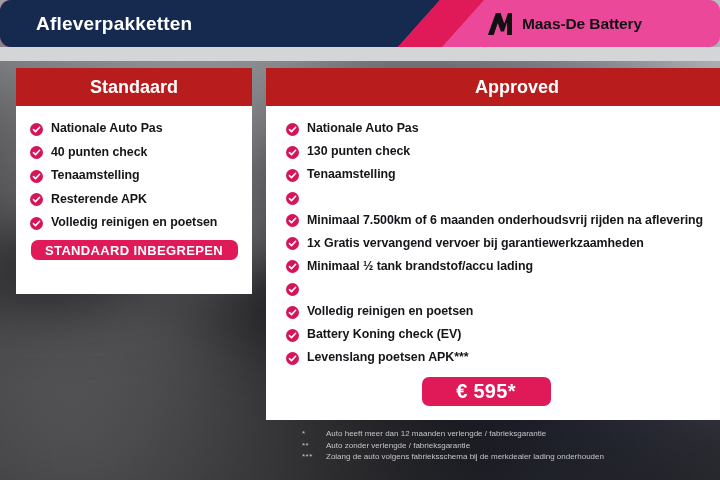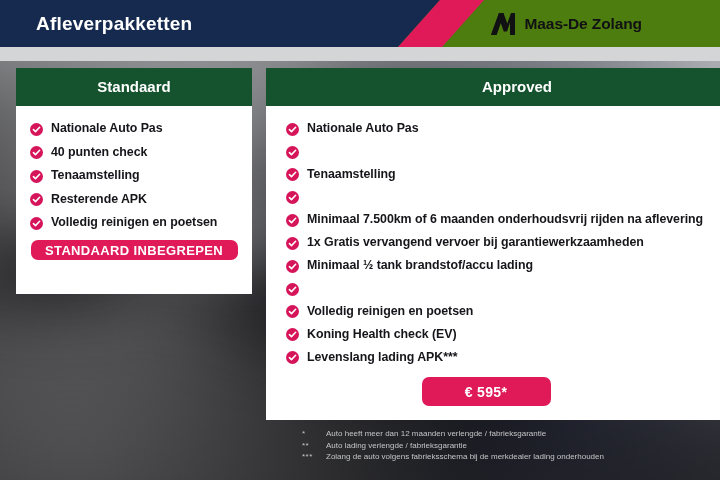--- a/index.html
+++ b/index.html
@@ -29,21 +29,21 @@
       radial-gradient(ellipse 160px 70px at 300px 300px, rgba(190,192,196,.35) 0%, rgba(190,192,196,0) 70%);
   }
   #bg .vignette{
     position:absolute;inset:0;
     background:linear-gradient(180deg, rgba(0,0,0,0) 55%, rgba(0,0,0,.28) 100%);
   }
 
   
   .header{
     position:absolute;left:0;top:0;width:720px;height:47px;z-index:5;
-    background:#4d7c0f;overflow:hidden;
+    background:#ec4899;overflow:hidden;border-radius:11px;
   }
   .header .navy{
     position:absolute;left:0;top:0;height:47px;width:440px;
     background:#152a4e;
     clip-path:polygon(0 0, 440px 0, 398px 47px, 0 47px);
   }
   .header .pink{
     position:absolute;left:398px;top:0;height:47px;width:86px;
     background:#e01a59;
     clip-path:polygon(42px 0, 86px 0, 44px 47px, 0 47px);
@@ -61,22 +61,22 @@
     color:#111114;font-size:15.5px;font-weight:bold;letter-spacing:-.1px;white-space:nowrap;
   }
   .subbar{
     position:absolute;left:0;top:47px;width:720px;height:14px;z-index:4;
     background:#d4d5d7;
   }
 
   
   .card{position:absolute;z-index:6;background:#ffffff;}
   .card .cap{
-    background:#14532d;color:#ffffff;
-    font-size:15px;font-weight:bold;text-align:center;
+    background:#b91c1c;color:#ffffff;
+    font-size:18px;font-weight:bold;text-align:center;
   }
   .card .body{background:#ffffff;}
 
   #card-standaard{left:16px;top:68px;width:236px;height:226px;}
   #card-standaard .cap{height:38px;line-height:38px;}
   #card-standaard .body{padding:14px 0 0 0;}
 
   #card-approved{left:266px;top:68px;width:502px;height:352px;}
   #card-approved .cap{height:38px;line-height:38px;}
   #card-approved .body{padding:14px 0 0 0;}
@@ -102,21 +102,21 @@
     cursor:pointer;
   }
   #btn-standaard{
     margin:10px auto 0 auto;width:207px;height:20px;
     font-size:13px;letter-spacing:.35px;
   }
   .price-row{
     position:absolute;left:0;bottom:14px;width:440px;
     display:flex;justify-content:center;gap:38px;
   }
-  .price-btn{width:129px;height:29px;font-size:14px;letter-spacing:.3px;}
+  .price-btn{width:129px;height:29px;font-size:20px;letter-spacing:.3px;}
 
   
   .footnotes{
     position:absolute;left:300px;top:428px;width:400px;z-index:6;
     color:#c4c5c7;font-size:8px;line-height:11.6px;
   }
   .footnotes .fn{display:flex;gap:0;}
   .footnotes .star{flex:0 0 24px;text-align:left;padding-left:2px;letter-spacing:.5px;}
   .footnotes .ftxt{flex:1;}
 </style>
@@ -132,21 +132,21 @@
 <div class="header">
   <div class="navy"></div>
   <div class="pink"></div>
   <div class="title">Afleverpakketten</div>
 
   <div class="brand">
     <svg class="mark" viewBox="0 0 52 44">
       <path d="M2 44 L18 0 L27 0 L34.5 21 L42 0 L50 0 L50 44 L40 44 L40 19 L34 37 L27.5 37 L21.5 20 L13 44 Z" fill="#111114"></path>
       <path d="M18 0 L27 0 L13 44 L2 44 Z" fill="#111114"></path>
     </svg>
-    <span class="name">Maas-De Zolang</span>
+    <span class="name">Maas-De Battery</span>
   </div>
 </div>
 <div class="subbar"></div>
 
 <div class="card" id="card-standaard">
   <div class="cap">Standaard</div>
   <div class="body">
     <ul class="features" id="list-standaard">
         <li>
           <svg class="chk" viewBox="0 0 20 20">
@@ -197,20 +197,21 @@
             <circle cx="10" cy="10" r="10" fill="#d6145a"></circle>
             <path d="M5.3 10.2 L8.5 13.3 L14.8 6.6" fill="none" stroke="#ffffff" stroke-width="2.4" stroke-linecap="round" stroke-linejoin="round"></path>
           </svg>
           <span class="feat-txt">Nationale Auto Pas</span>
         </li>
         <li>
           <svg class="chk" viewBox="0 0 20 20">
             <circle cx="10" cy="10" r="10" fill="#d6145a"></circle>
             <path d="M5.3 10.2 L8.5 13.3 L14.8 6.6" fill="none" stroke="#ffffff" stroke-width="2.4" stroke-linecap="round" stroke-linejoin="round"></path>
           </svg>
+          <span class="feat-txt">130 punten check</span>
         </li>
         <li>
           <svg class="chk" viewBox="0 0 20 20">
             <circle cx="10" cy="10" r="10" fill="#d6145a"></circle>
             <path d="M5.3 10.2 L8.5 13.3 L14.8 6.6" fill="none" stroke="#ffffff" stroke-width="2.4" stroke-linecap="round" stroke-linejoin="round"></path>
           </svg>
           <span class="feat-txt">Tenaamstelling</span>
         </li>
         <li>
           <svg class="chk" viewBox="0 0 20 20">
@@ -250,42 +251,42 @@
             <circle cx="10" cy="10" r="10" fill="#d6145a"></circle>
             <path d="M5.3 10.2 L8.5 13.3 L14.8 6.6" fill="none" stroke="#ffffff" stroke-width="2.4" stroke-linecap="round" stroke-linejoin="round"></path>
           </svg>
           <span class="feat-txt">Volledig reinigen en poetsen</span>
         </li>
         <li>
           <svg class="chk" viewBox="0 0 20 20">
             <circle cx="10" cy="10" r="10" fill="#d6145a"></circle>
             <path d="M5.3 10.2 L8.5 13.3 L14.8 6.6" fill="none" stroke="#ffffff" stroke-width="2.4" stroke-linecap="round" stroke-linejoin="round"></path>
           </svg>
-          <span class="feat-txt">Koning Health check (EV)</span>
-        </li>
-        <li>
-          <svg class="chk" viewBox="0 0 20 20">
-            <circle cx="10" cy="10" r="10" fill="#d6145a"></circle>
-            <path d="M5.3 10.2 L8.5 13.3 L14.8 6.6" fill="none" stroke="#ffffff" stroke-width="2.4" stroke-linecap="round" stroke-linejoin="round"></path>
-          </svg>
-          <span class="feat-txt">Levenslang lading APK***</span>
+          <span class="feat-txt">Battery Koning check (EV)</span>
+        </li>
+        <li>
+          <svg class="chk" viewBox="0 0 20 20">
+            <circle cx="10" cy="10" r="10" fill="#d6145a"></circle>
+            <path d="M5.3 10.2 L8.5 13.3 L14.8 6.6" fill="none" stroke="#ffffff" stroke-width="2.4" stroke-linecap="round" stroke-linejoin="round"></path>
+          </svg>
+          <span class="feat-txt">Levenslang poetsen APK***</span>
         </li>
       </ul>
   </div>
   <div class="price-row" id="price-row">
       <button class="pill price-btn">€ 595*</button>
     </div>
 </div>
 
 <div class="footnotes" id="footnotes">
     <div class="fn">
       <span class="star">*</span>
       <span class="ftxt">Auto heeft meer dan 12 maanden verlengde / fabrieksgarantie</span>
     </div>
     <div class="fn">
       <span class="star">**</span>
-      <span class="ftxt">Auto lading verlengde / fabrieksgarantie</span>
+      <span class="ftxt">Auto zonder verlengde / fabrieksgarantie</span>
     </div>
     <div class="fn">
       <span class="star">***</span>
       <span class="ftxt">Zolang de auto volgens fabrieksschema bij de merkdealer lading onderhouden</span>
     </div>
   </div>
 
 </body></html>

